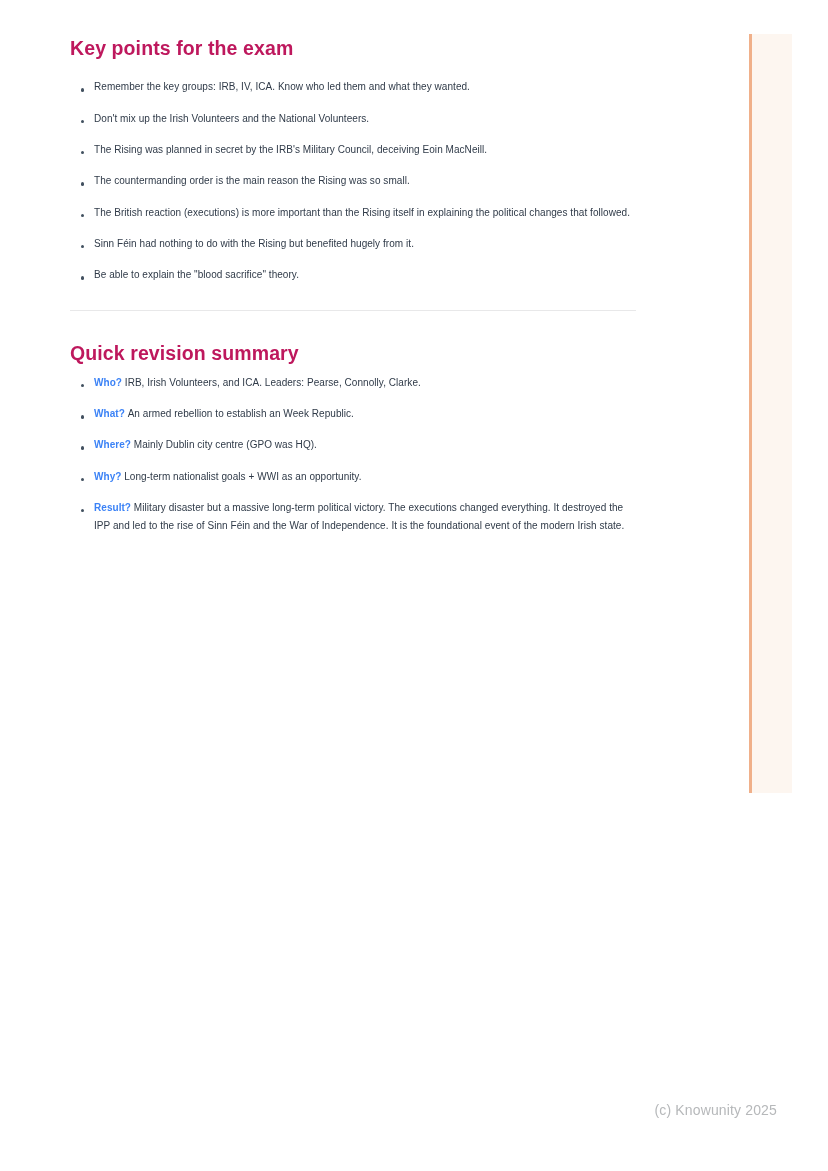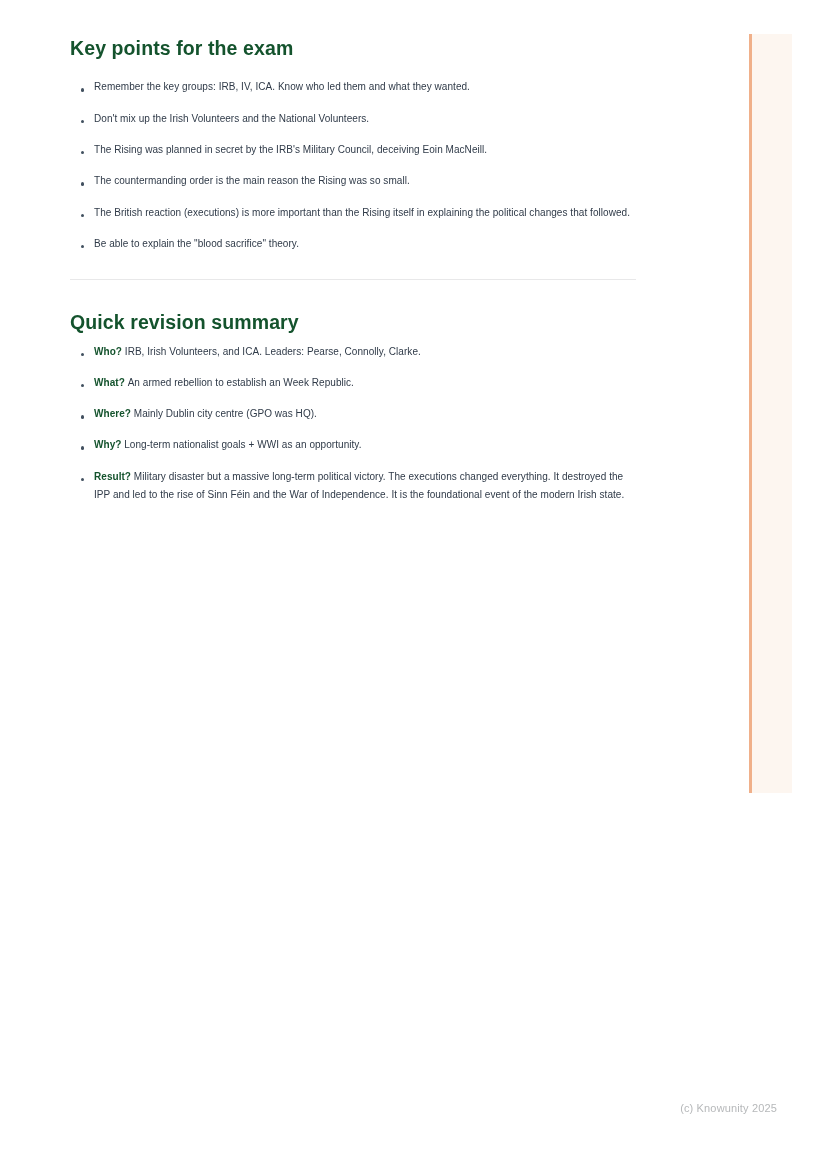--- a/index.html
+++ b/index.html
@@ -35,21 +35,21 @@
 
   
   .content {
     position: absolute;
     left: 70px;
     top: 36px;
     width: 566px;
   }
 
   .section-title {
-    color: #14532d;
+    color: #be185d;
     font-size: 19.5px;
     font-weight: bold;
     letter-spacing: 0.1px;
     margin: 0 0 18px 0;
     line-height: 1.25;
   }
 
   .section-two .section-title {
     margin-bottom: 8px;
   }
@@ -80,21 +80,21 @@
     left: 11px;
     top: 10px;
     width: 3.4px;
     height: 3.4px;
     border-radius: 50%;
     background: #41505f;
   }
 
   .lead {
     font-weight: bold;
-    color: #14532d;
+    color: #3b82f6;
     margin-top: 44px;
   }
 
   .divider {
     width: 566px;
     height: 1px;
     background: #e8e8e9;
     margin: 26px 0 0 0;
     border: 0;
   }
@@ -104,21 +104,21 @@
   }
 
   
   .footer {
     position: absolute;
     left: 0;
     top: 1102px;
     width: 777px;
     text-align: right;
     color: #b6b8ba;
-    font-size: 11px;
+    font-size: 14px;
     letter-spacing: 0.15px;
   }
 </style>
 </head>
 <body>
 
 <div id="page">
 
   <div class="accent-panel"></div>
 
@@ -135,20 +135,23 @@
           <span>Don't mix up the Irish Volunteers and the National Volunteers.</span>
         </li>
         <li>
           <span>The Rising was planned in secret by the IRB's Military Council, deceiving Eoin MacNeill.</span>
         </li>
         <li>
           <span>The countermanding order is the main reason the Rising was so small.</span>
         </li>
         <li>
           <span>The British reaction (executions) is more important than the Rising itself in explaining the political changes that followed.</span>
+        </li>
+        <li>
+          <span>Sinn Féin had nothing to do with the Rising but benefited hugely from it.</span>
         </li>
         <li>
           <span>Be able to explain the "blood sacrifice" theory.</span>
         </li>
       </ul>
     </section>
 
     <hr class="divider">
 
     <section class="section-two">

